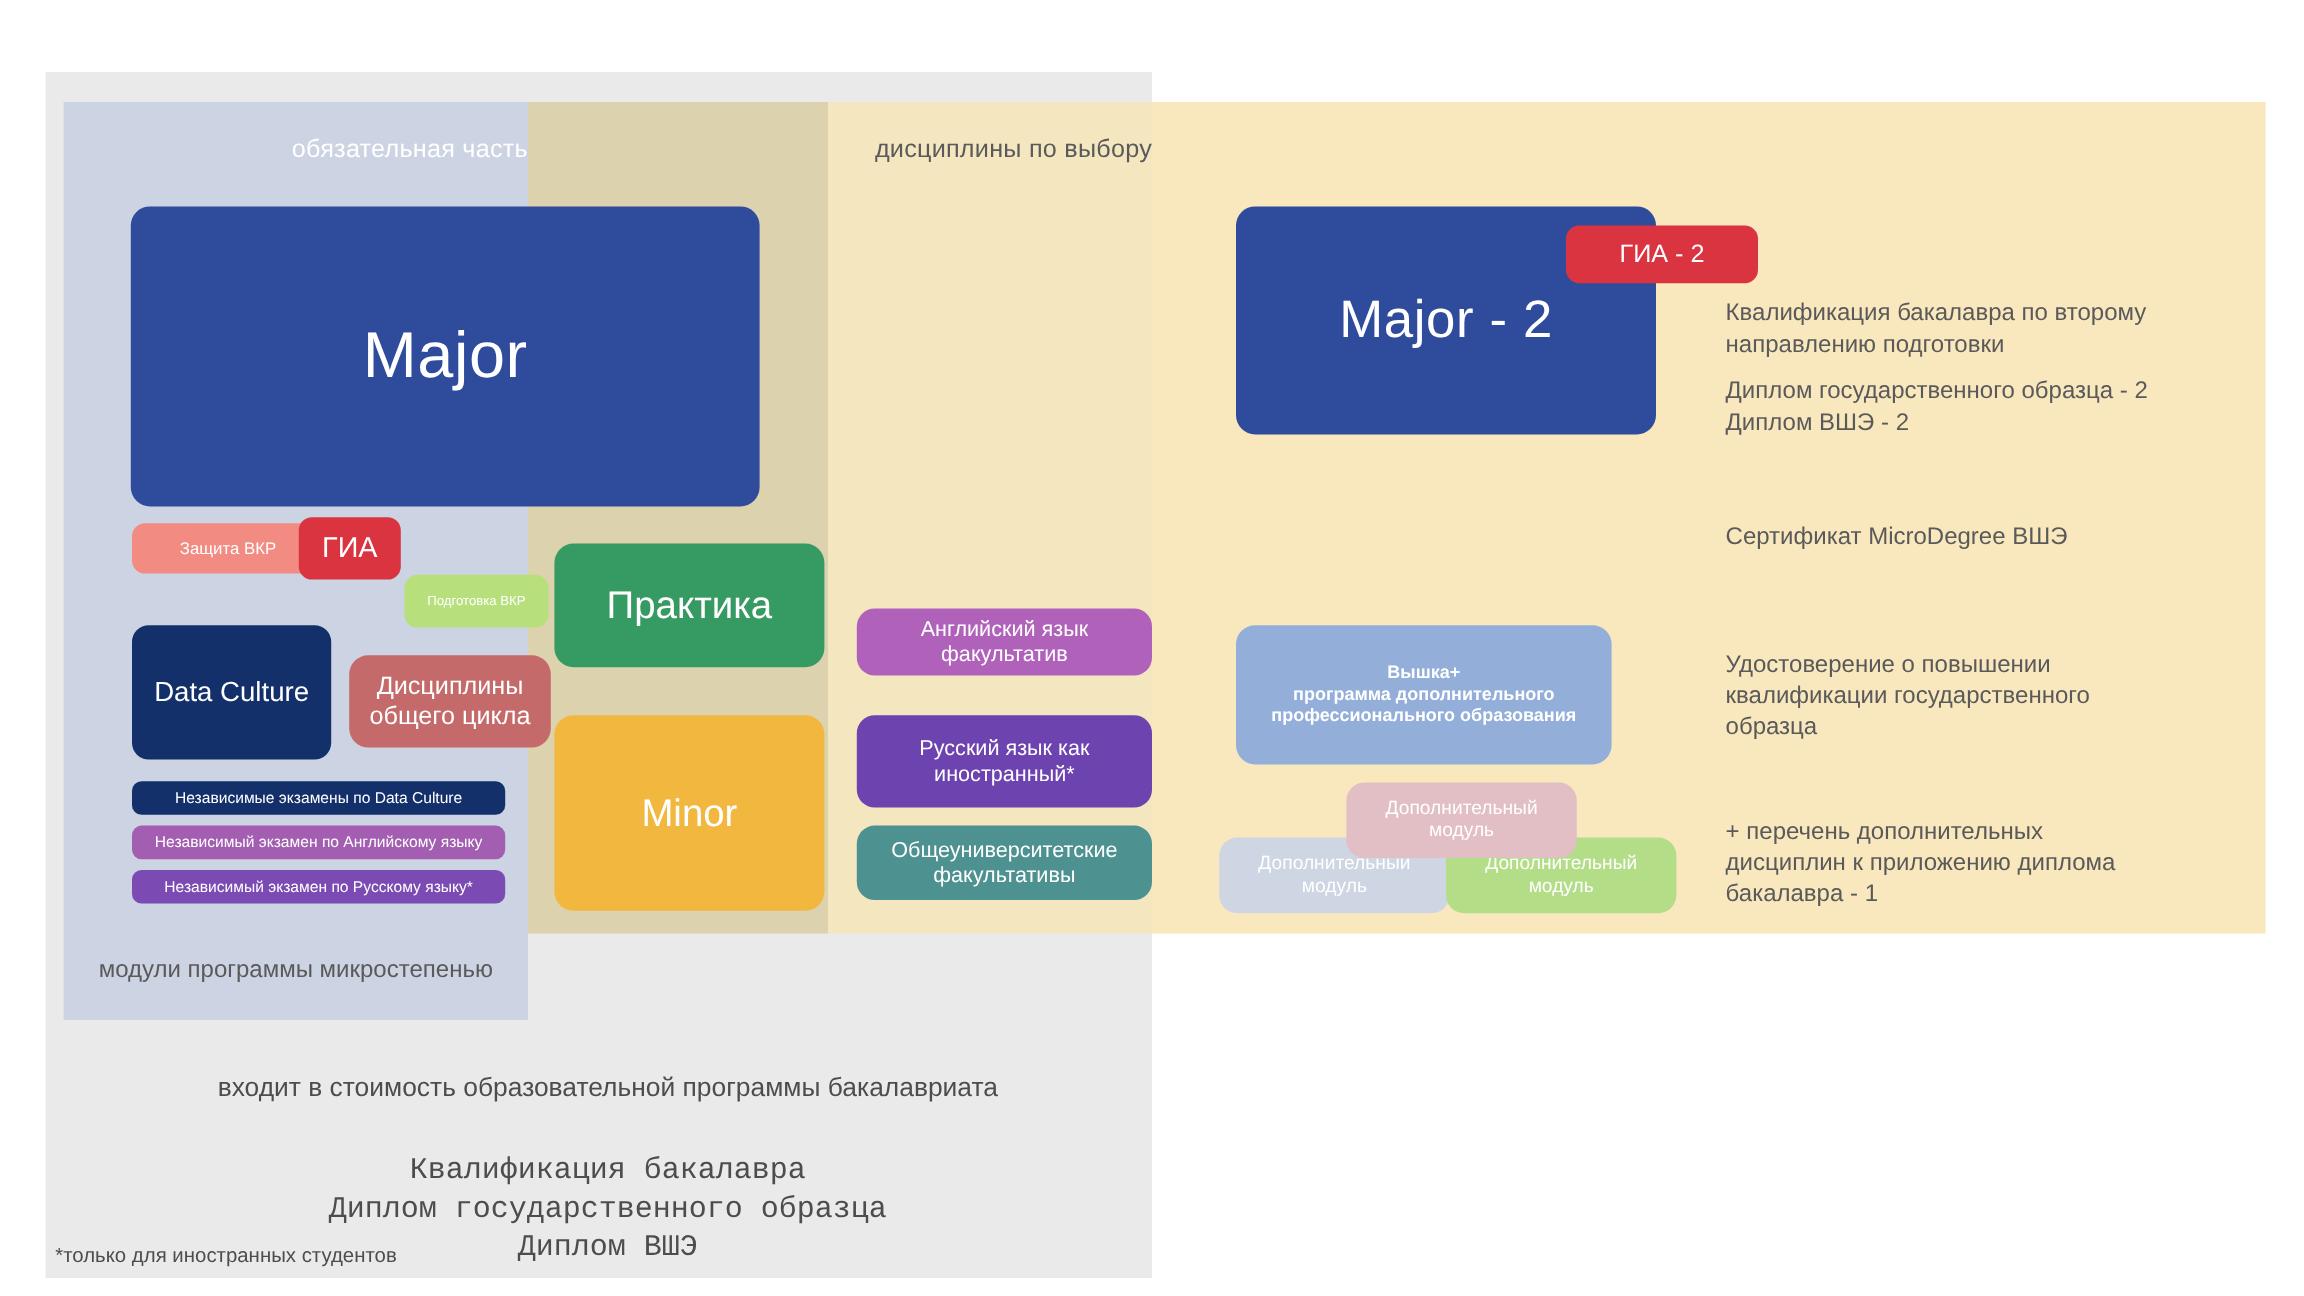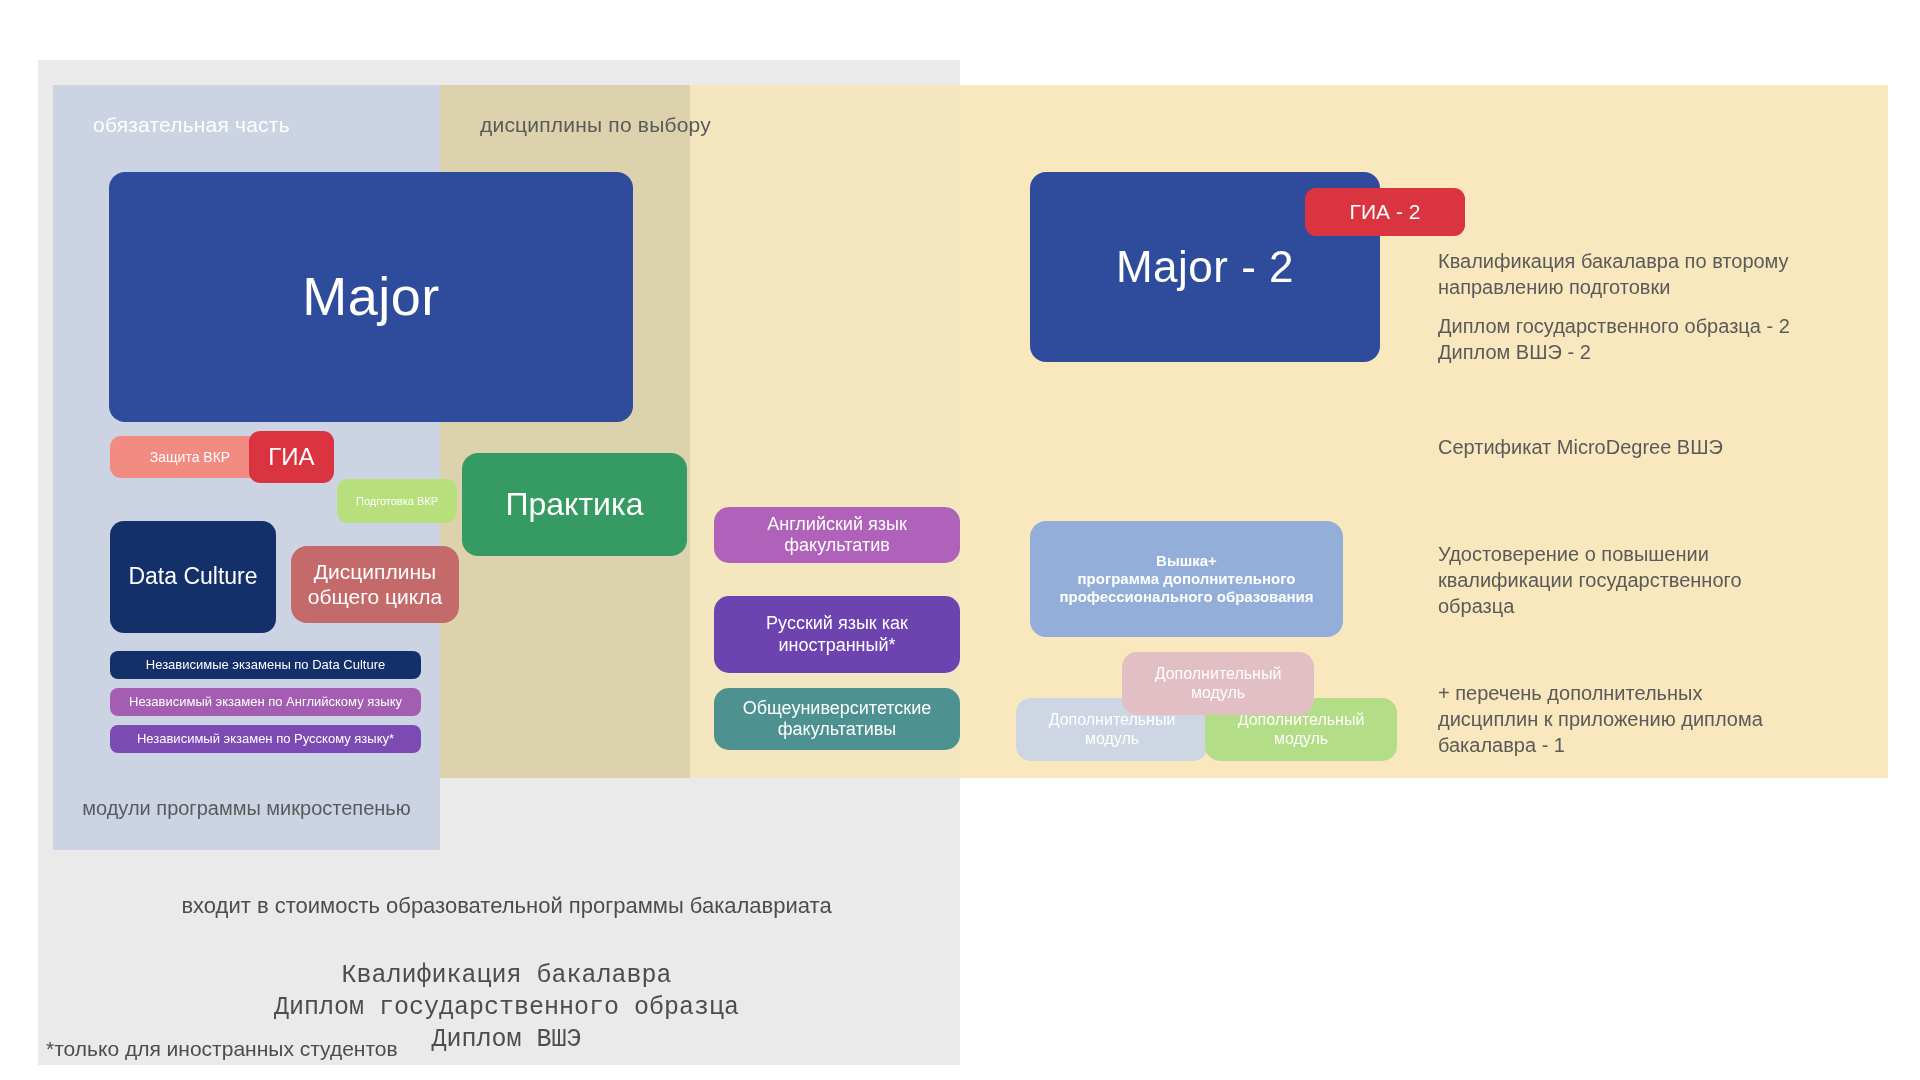--- a/index.html
+++ b/index.html
@@ -40,21 +40,21 @@
   }
   #right-panel {
     left: 960px; top: 85px; width: 928px; height: 693px;
     background: #f9e8bd;
   }
 
   
   .col-heading {
     font-size: 21px;
     color: #ffffff;
-    text-align: left;
+    text-align: right;
     letter-spacing: .2px;
     padding-left: 40px;
   }
   #heading-required { left: 53px; top: 113px; width: 387px; }
   #heading-elective {
     left: 440px; top: 113px; width: 520px;
     color: #5a5a5a;
   }
 
   
@@ -142,21 +142,21 @@
     font-size: 22px; color: #4d4d4d; text-align: center;
   }
   #label-outcomes {
     left: 53px; top: 960px; width: 907px;
     font-size: 25px; color: #4d4d4d; text-align: center;
     line-height: 1.28;
     font-family: Liberation Mono, monospace;
   }
   #label-footnote {
     left: 46px; top: 1037px;
-    font-size: 21px; color: #4d4d4d;
+    font-size: 17px; color: #4d4d4d;
   }
 
   
   #card-major2 {
     left: 1030px; top: 172px; width: 350px; height: 190px;
     background: #2f4b9b; border-radius: 16px;
     font-size: 44px; letter-spacing: .5px;
   }
   #card-gia2 {
     left: 1305px; top: 188px; width: 160px; height: 48px;
@@ -232,20 +232,21 @@
 
   <div class="abs card" id="card-data-culture">Data Culture</div>
 
   <div class="abs card" id="card-disciplines">
     <span>
       <span class="sub">Дисциплины</span>
       <span class="sub">общего цикла</span>
     </span>
   </div>
 
+  <div class="abs card" id="card-minor">Minor</div>
 
   <div class="abs card exam-strip" id="exam-dc">Независимые экзамены по Data Culture</div>
   <div class="abs card exam-strip" id="exam-en">Независимый экзамен по Английскому языку</div>
   <div class="abs card exam-strip" id="exam-ru">Независимый экзамен по Русскому языку*</div>
 
   <div class="abs card elective-card" id="elective-en">
     <span>
       <span class="sub">Английский язык</span>
       <span class="sub">факультатив</span>
     </span>

